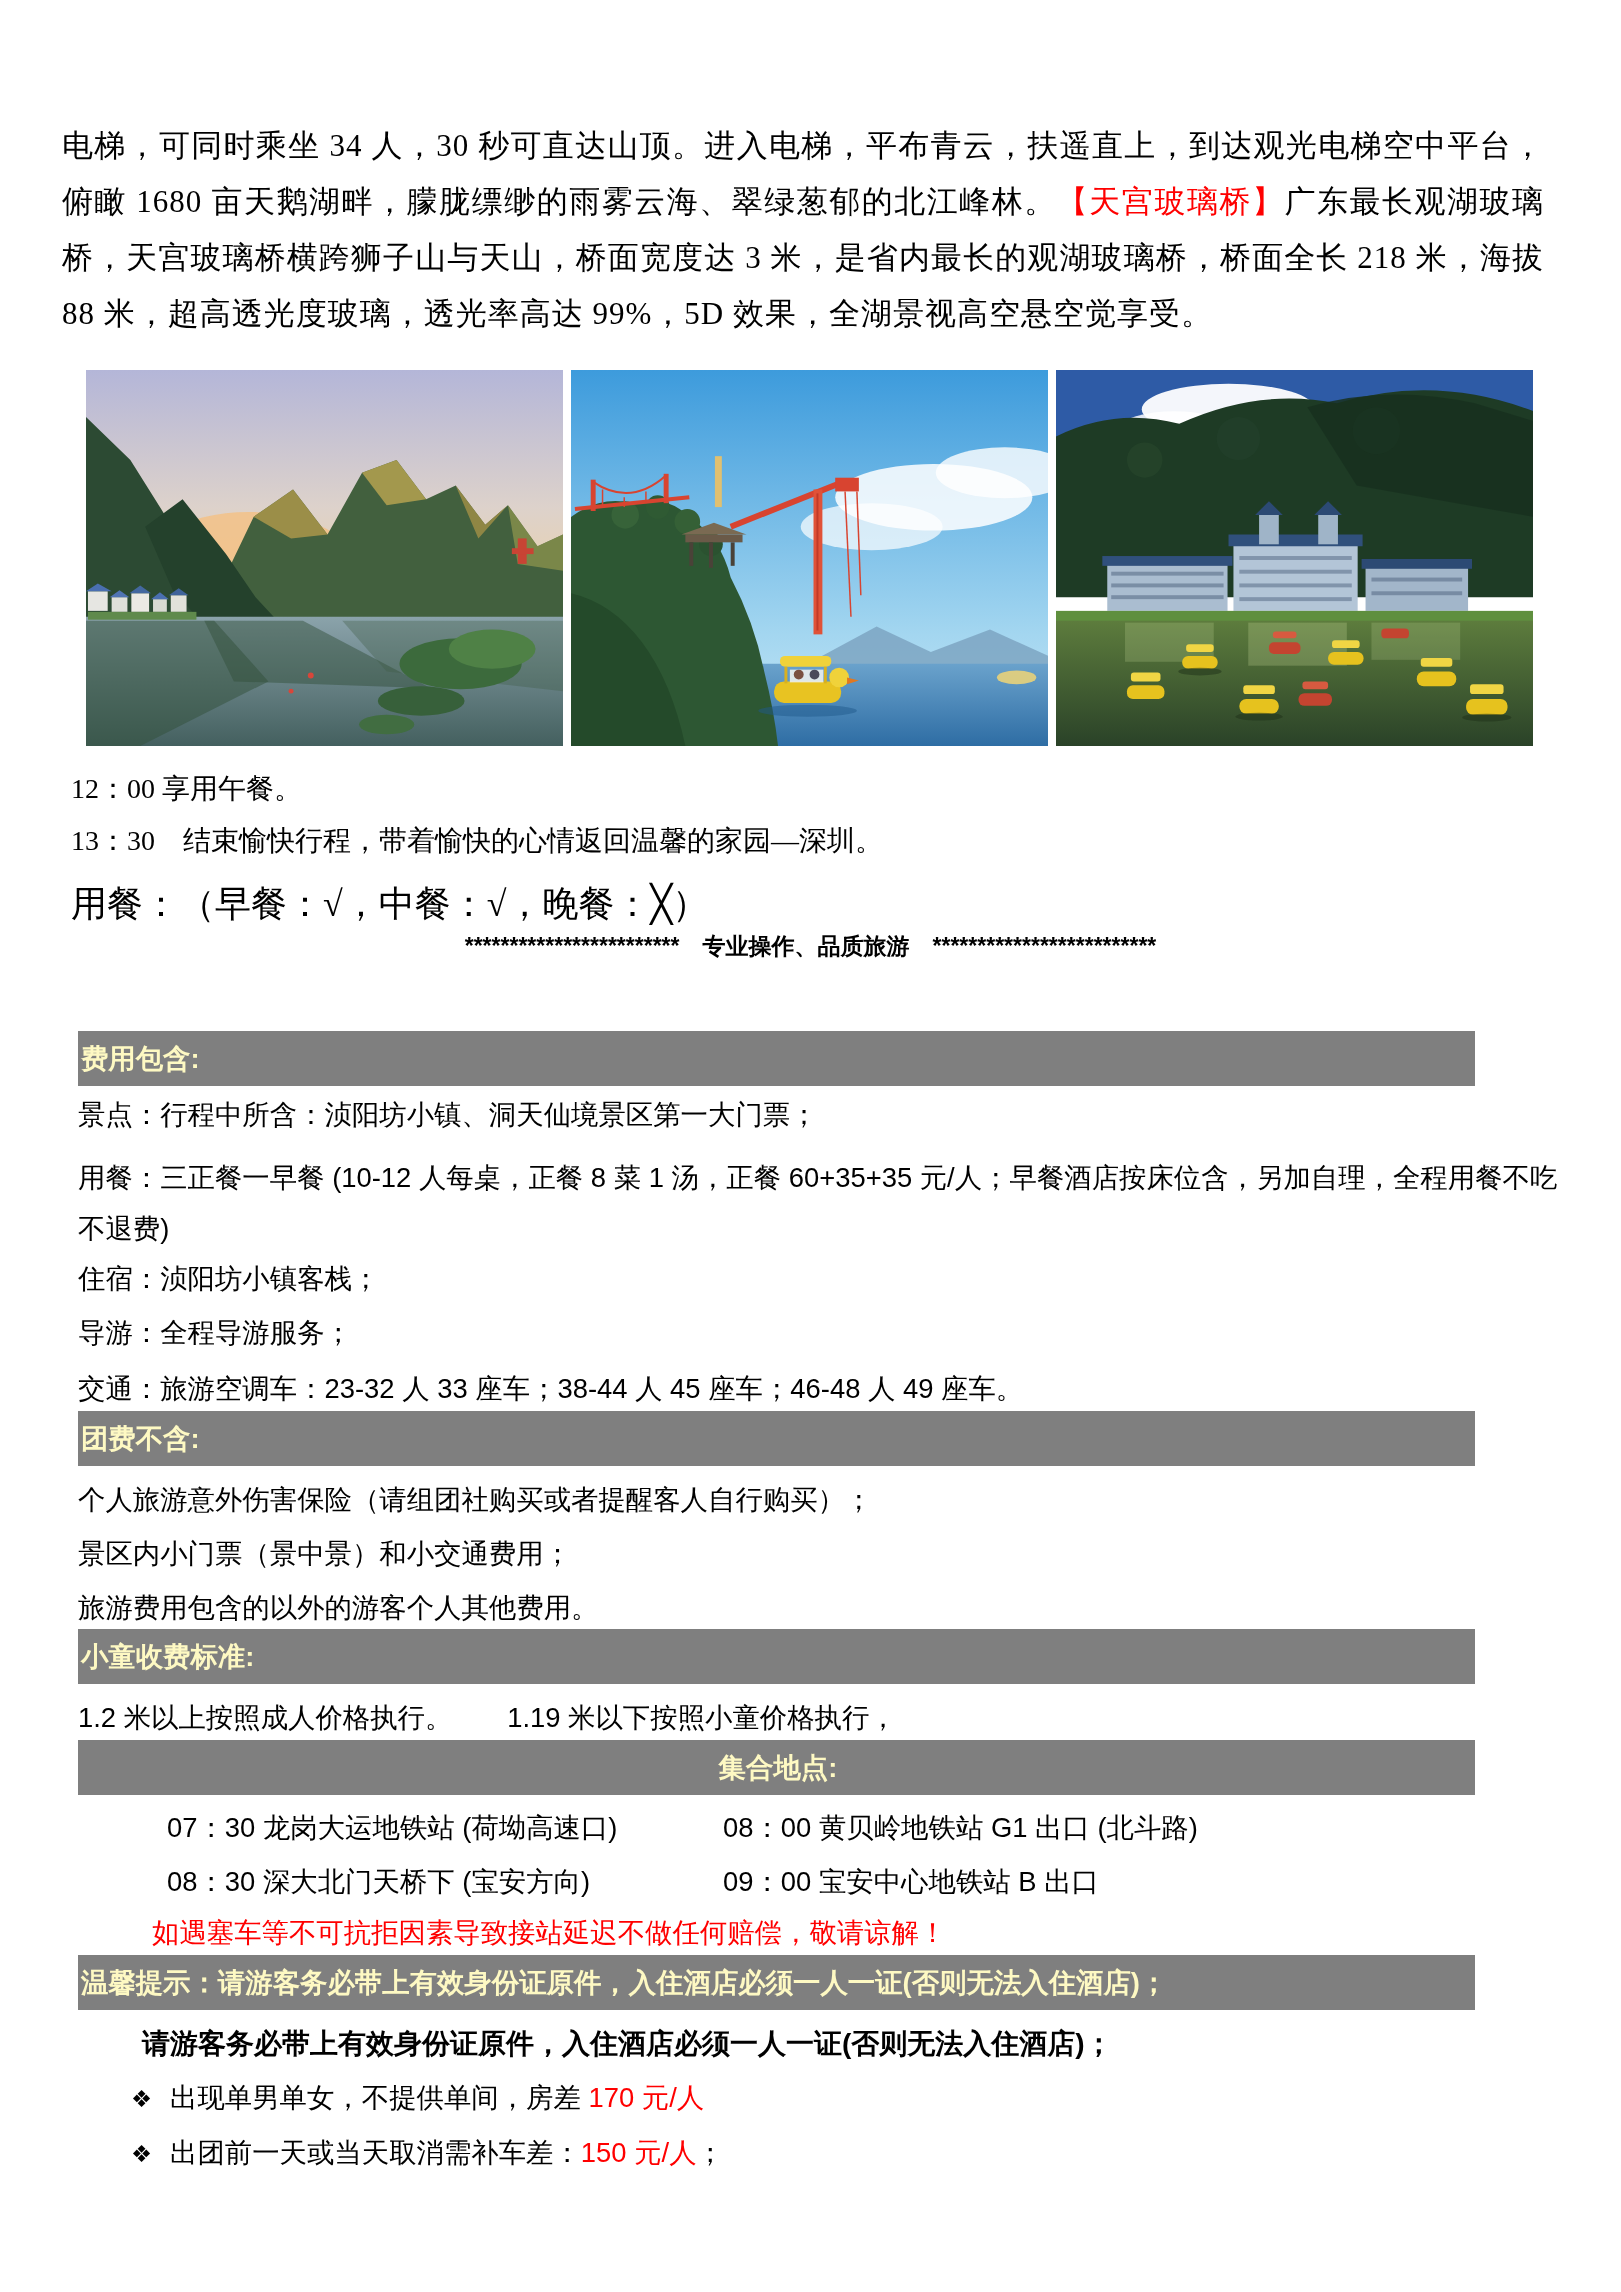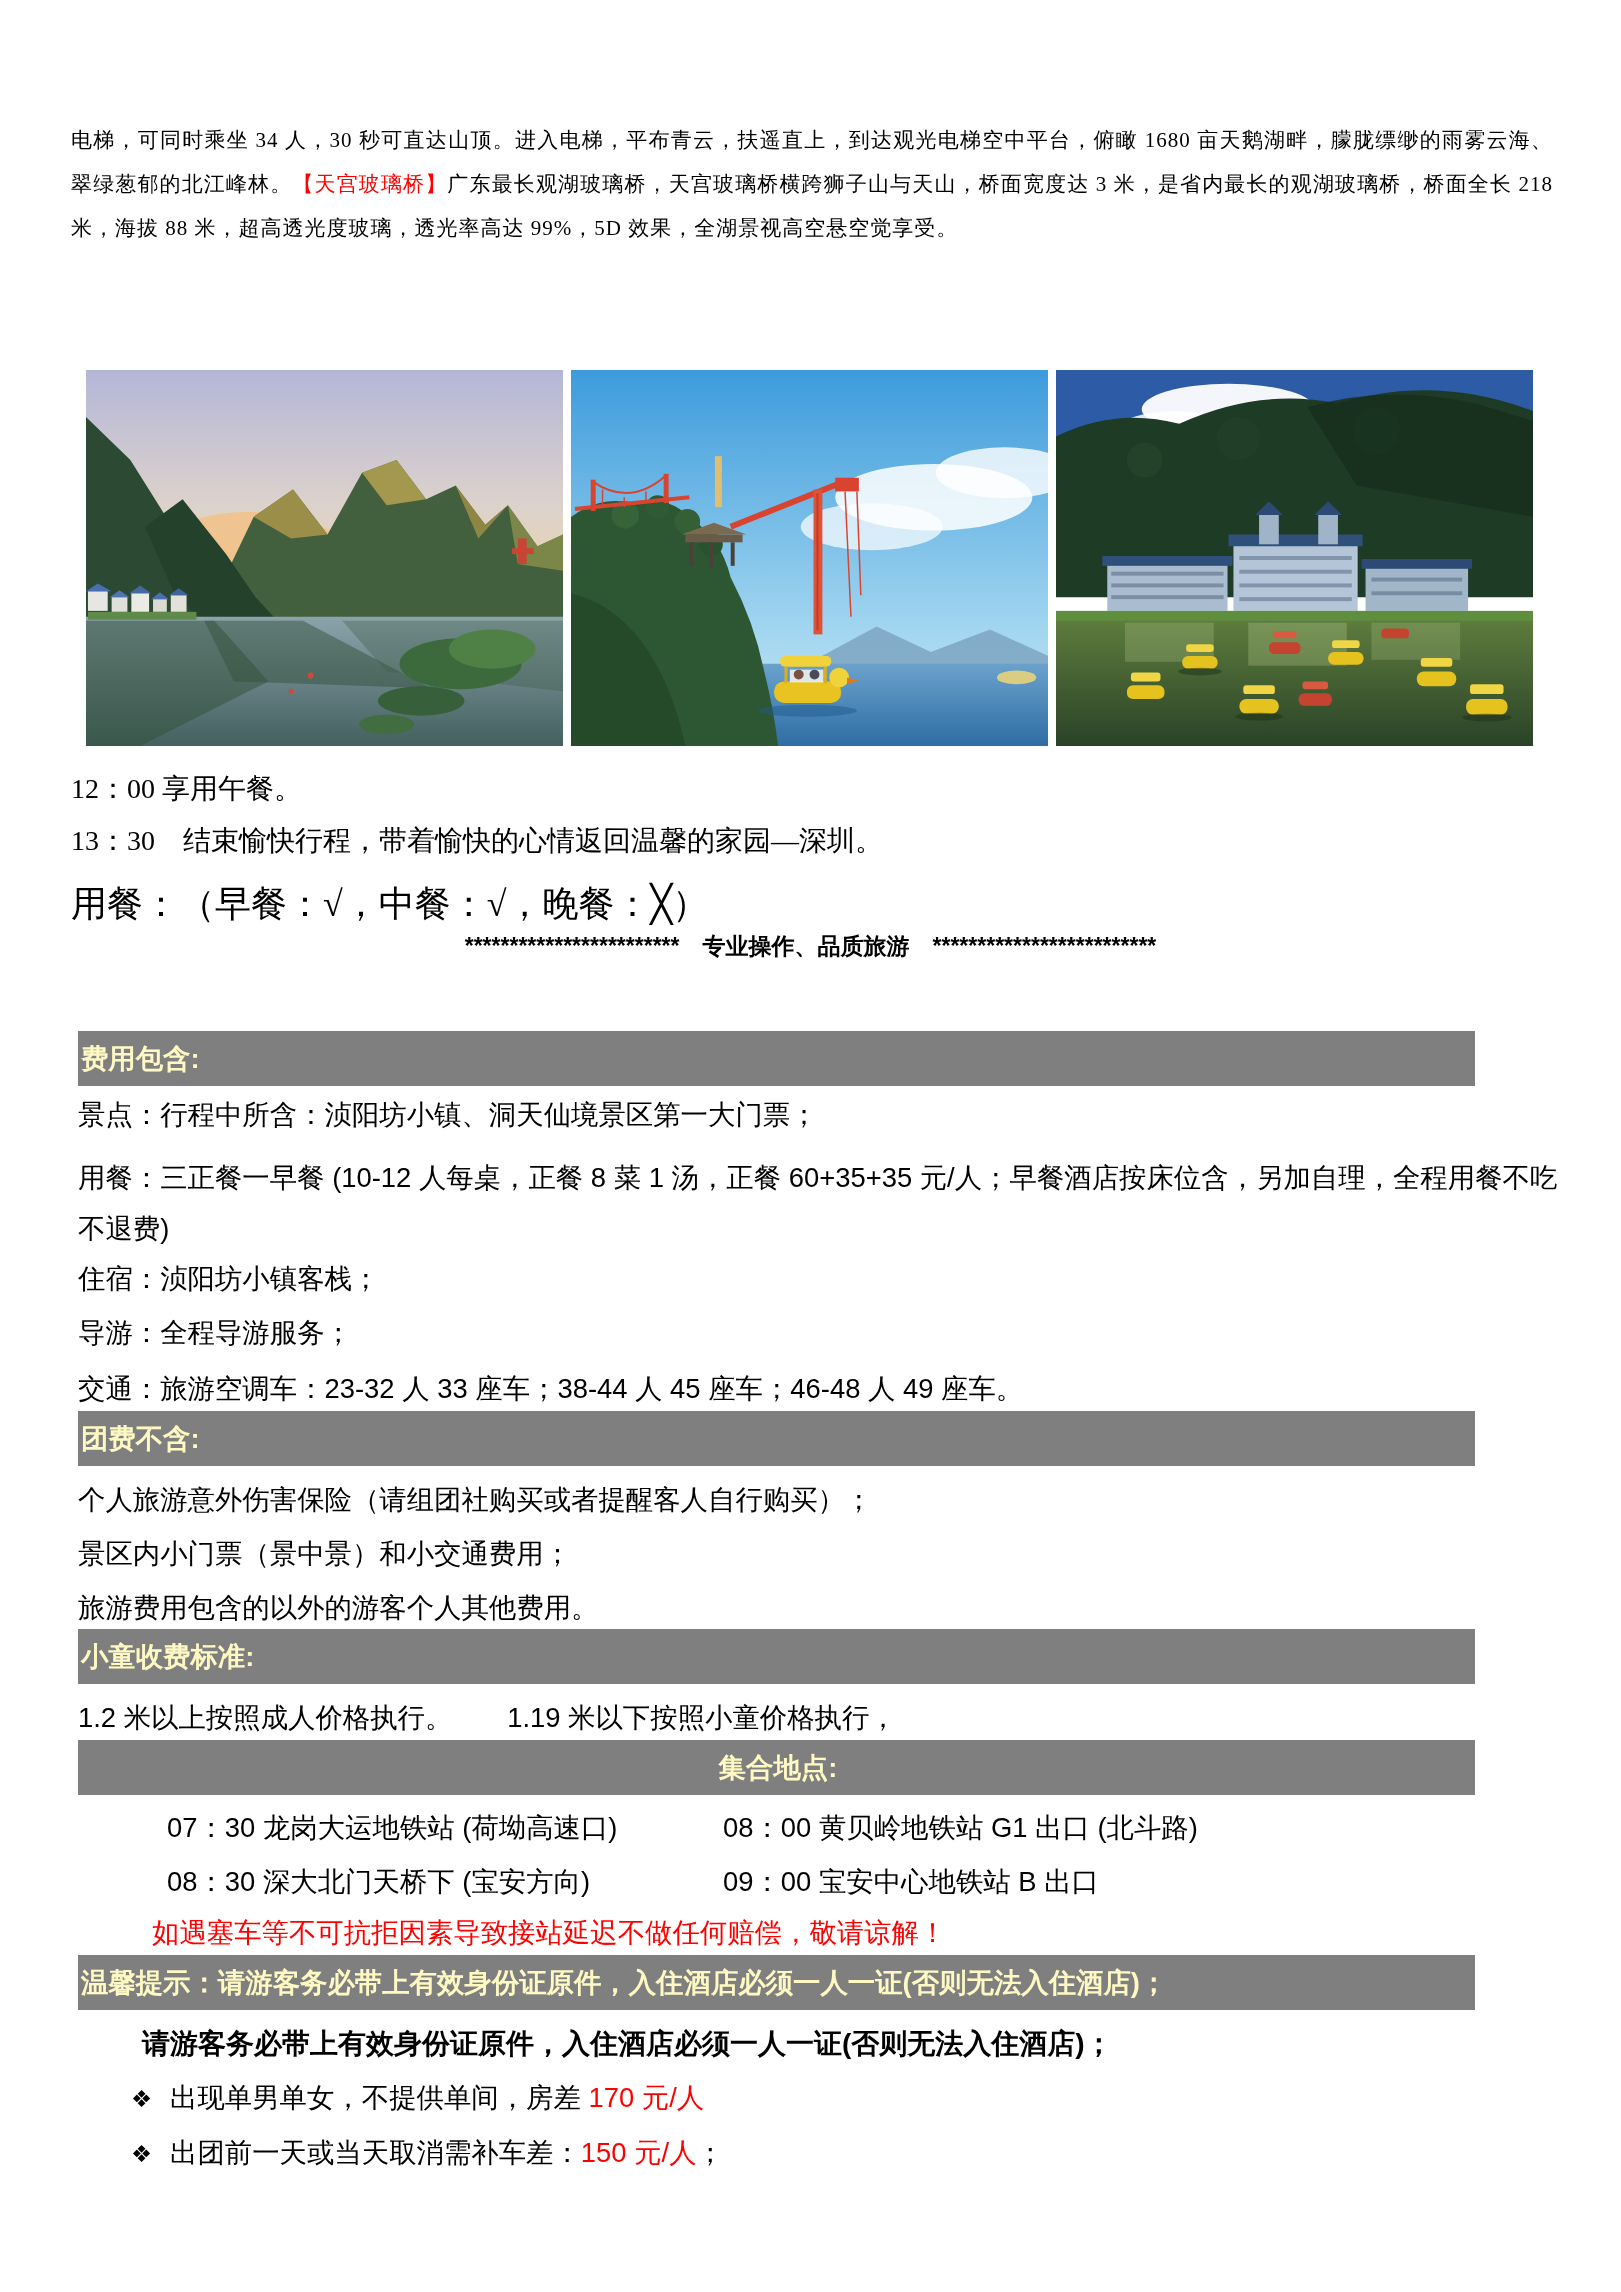--- a/index.html
+++ b/index.html
@@ -1,20 +1,20 @@
 <!DOCTYPE html>
 <html><head>
 <meta charset="utf-8">
 <style>
   html,body{margin:0;padding:0;background:#ffffff;}
   .page{position:relative;width:1621px;height:2293px;background:#ffffff;overflow:hidden;
         font-family:"Liberation Sans","DejaVu Sans",sans-serif;color:#000;}
   .serif{font-family:"Liberation Serif","DejaVu Serif",serif;}
   .abs{position:absolute;}
-  .intro{left:71px;top:118px;width:1482px;font-size:21px;line-height:44px;text-align:justify;
+  .intro{left:62px;top:118px;width:1482px;font-size:31px;line-height:56px;text-align:justify;
          letter-spacing:1px;}
   .red{color:#ff0000;}
   .photos{left:86px;top:370px;width:1447px;height:376px;display:flex;gap:7.8px;}
   .photo{flex:1;height:376px;display:block;}
   .sched{font-size:28px;line-height:39px;}
   .meal-line{left:71px;top:880px;width:1482px;text-align:left;font-size:36px;}
   .divider{left:0;top:931px;width:1621px;text-align:center;font-weight:700;font-size:23px;}
   .bar{left:78px;width:1397px;height:55px;background:#7f7f7f;color:#fef9c3;
        font-weight:700;font-size:27.4px;line-height:55px;padding-left:2.9px;box-sizing:border-box;
        white-space:nowrap;overflow:hidden;}

